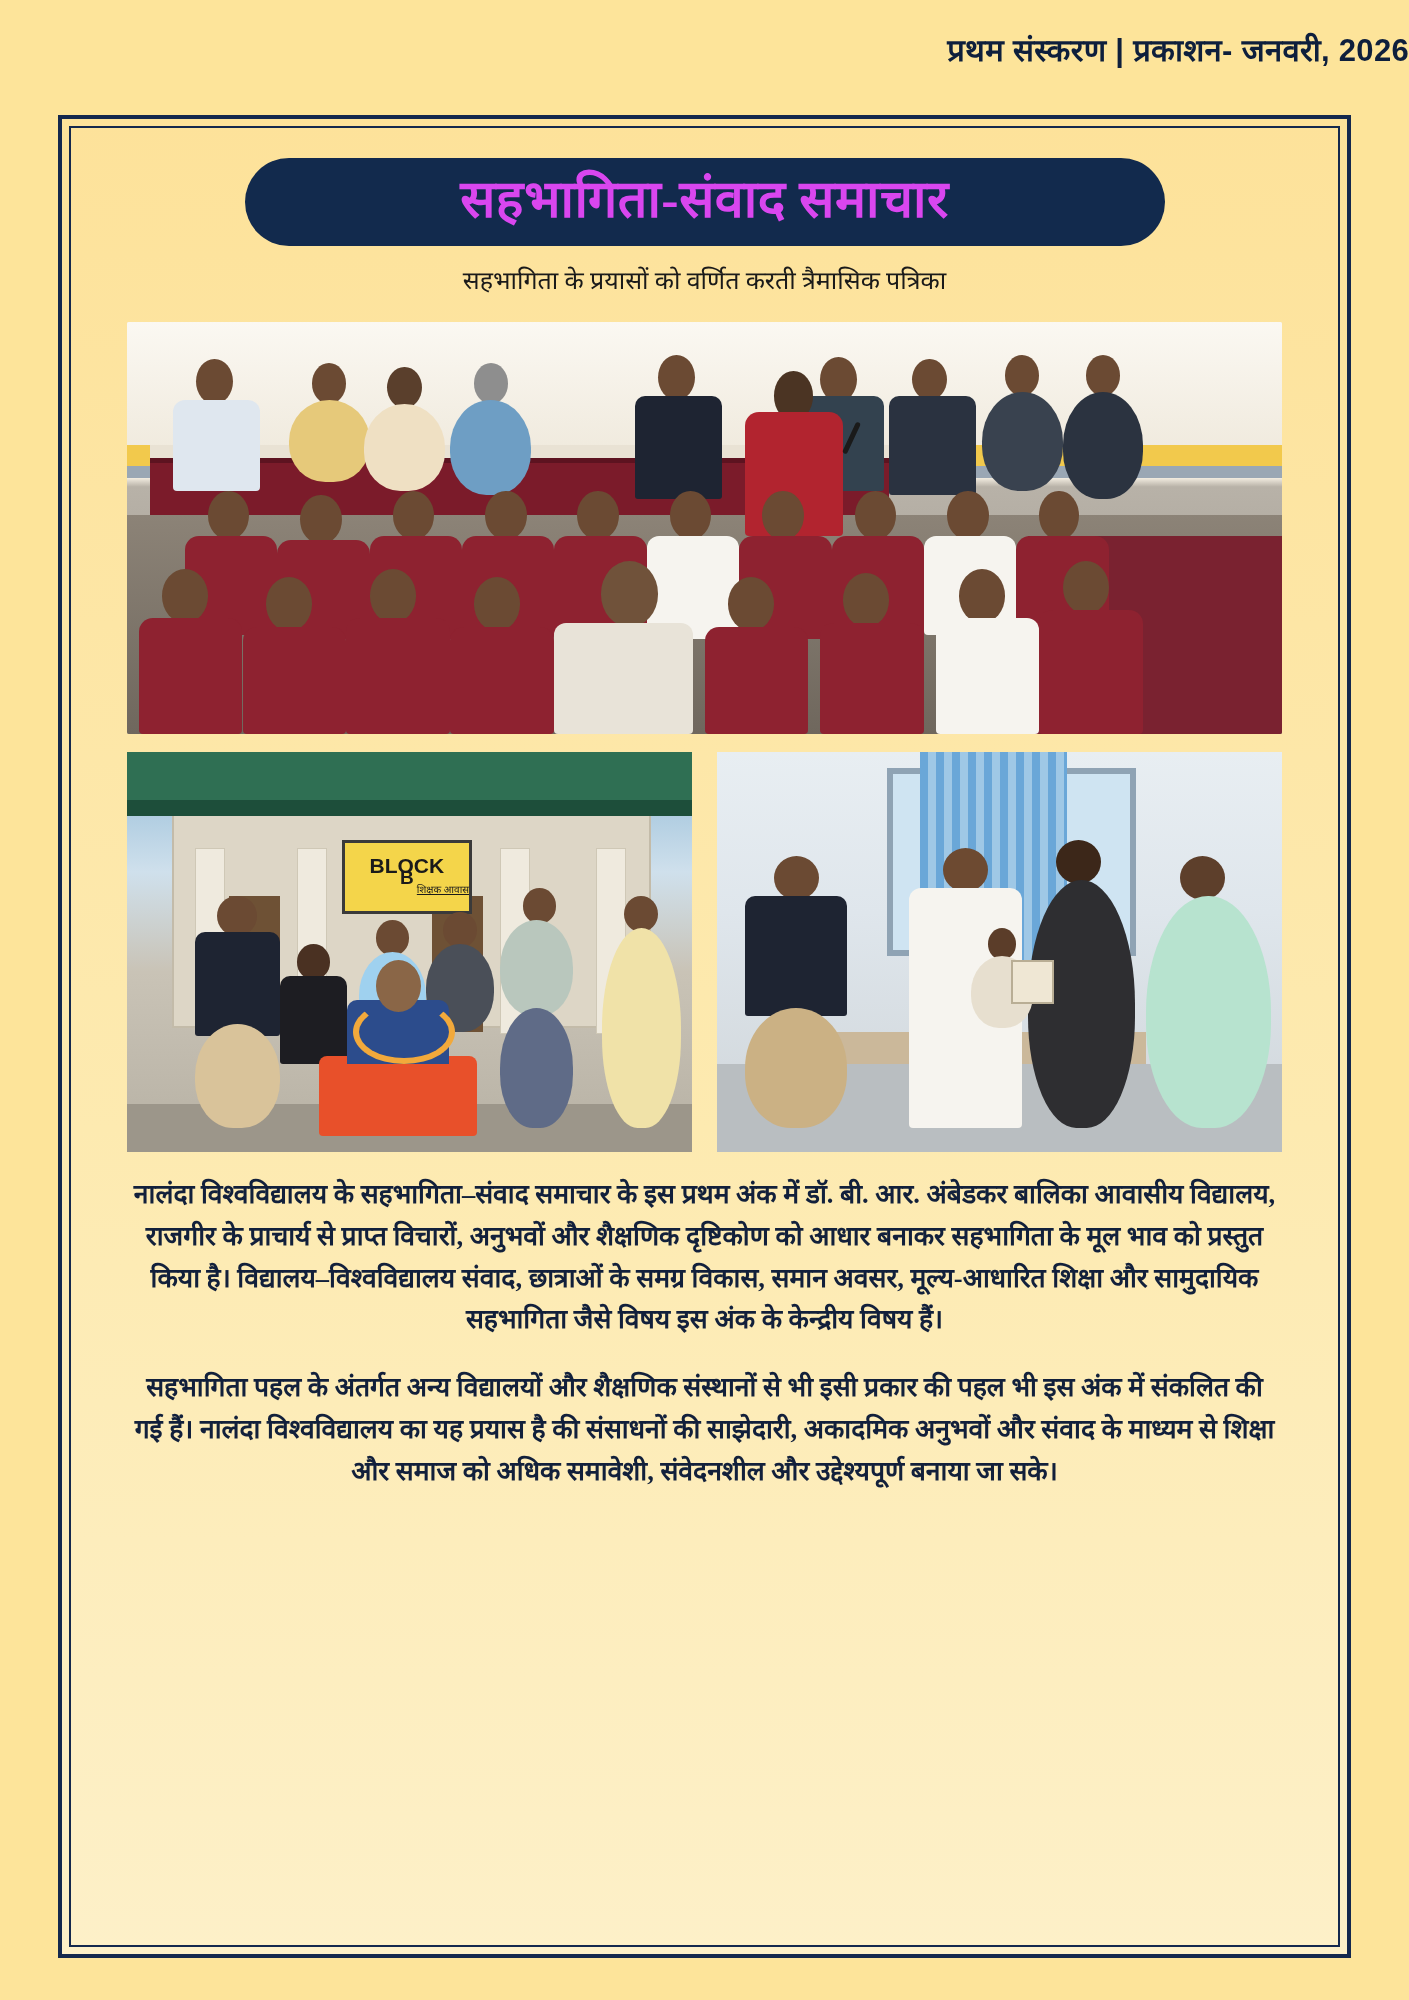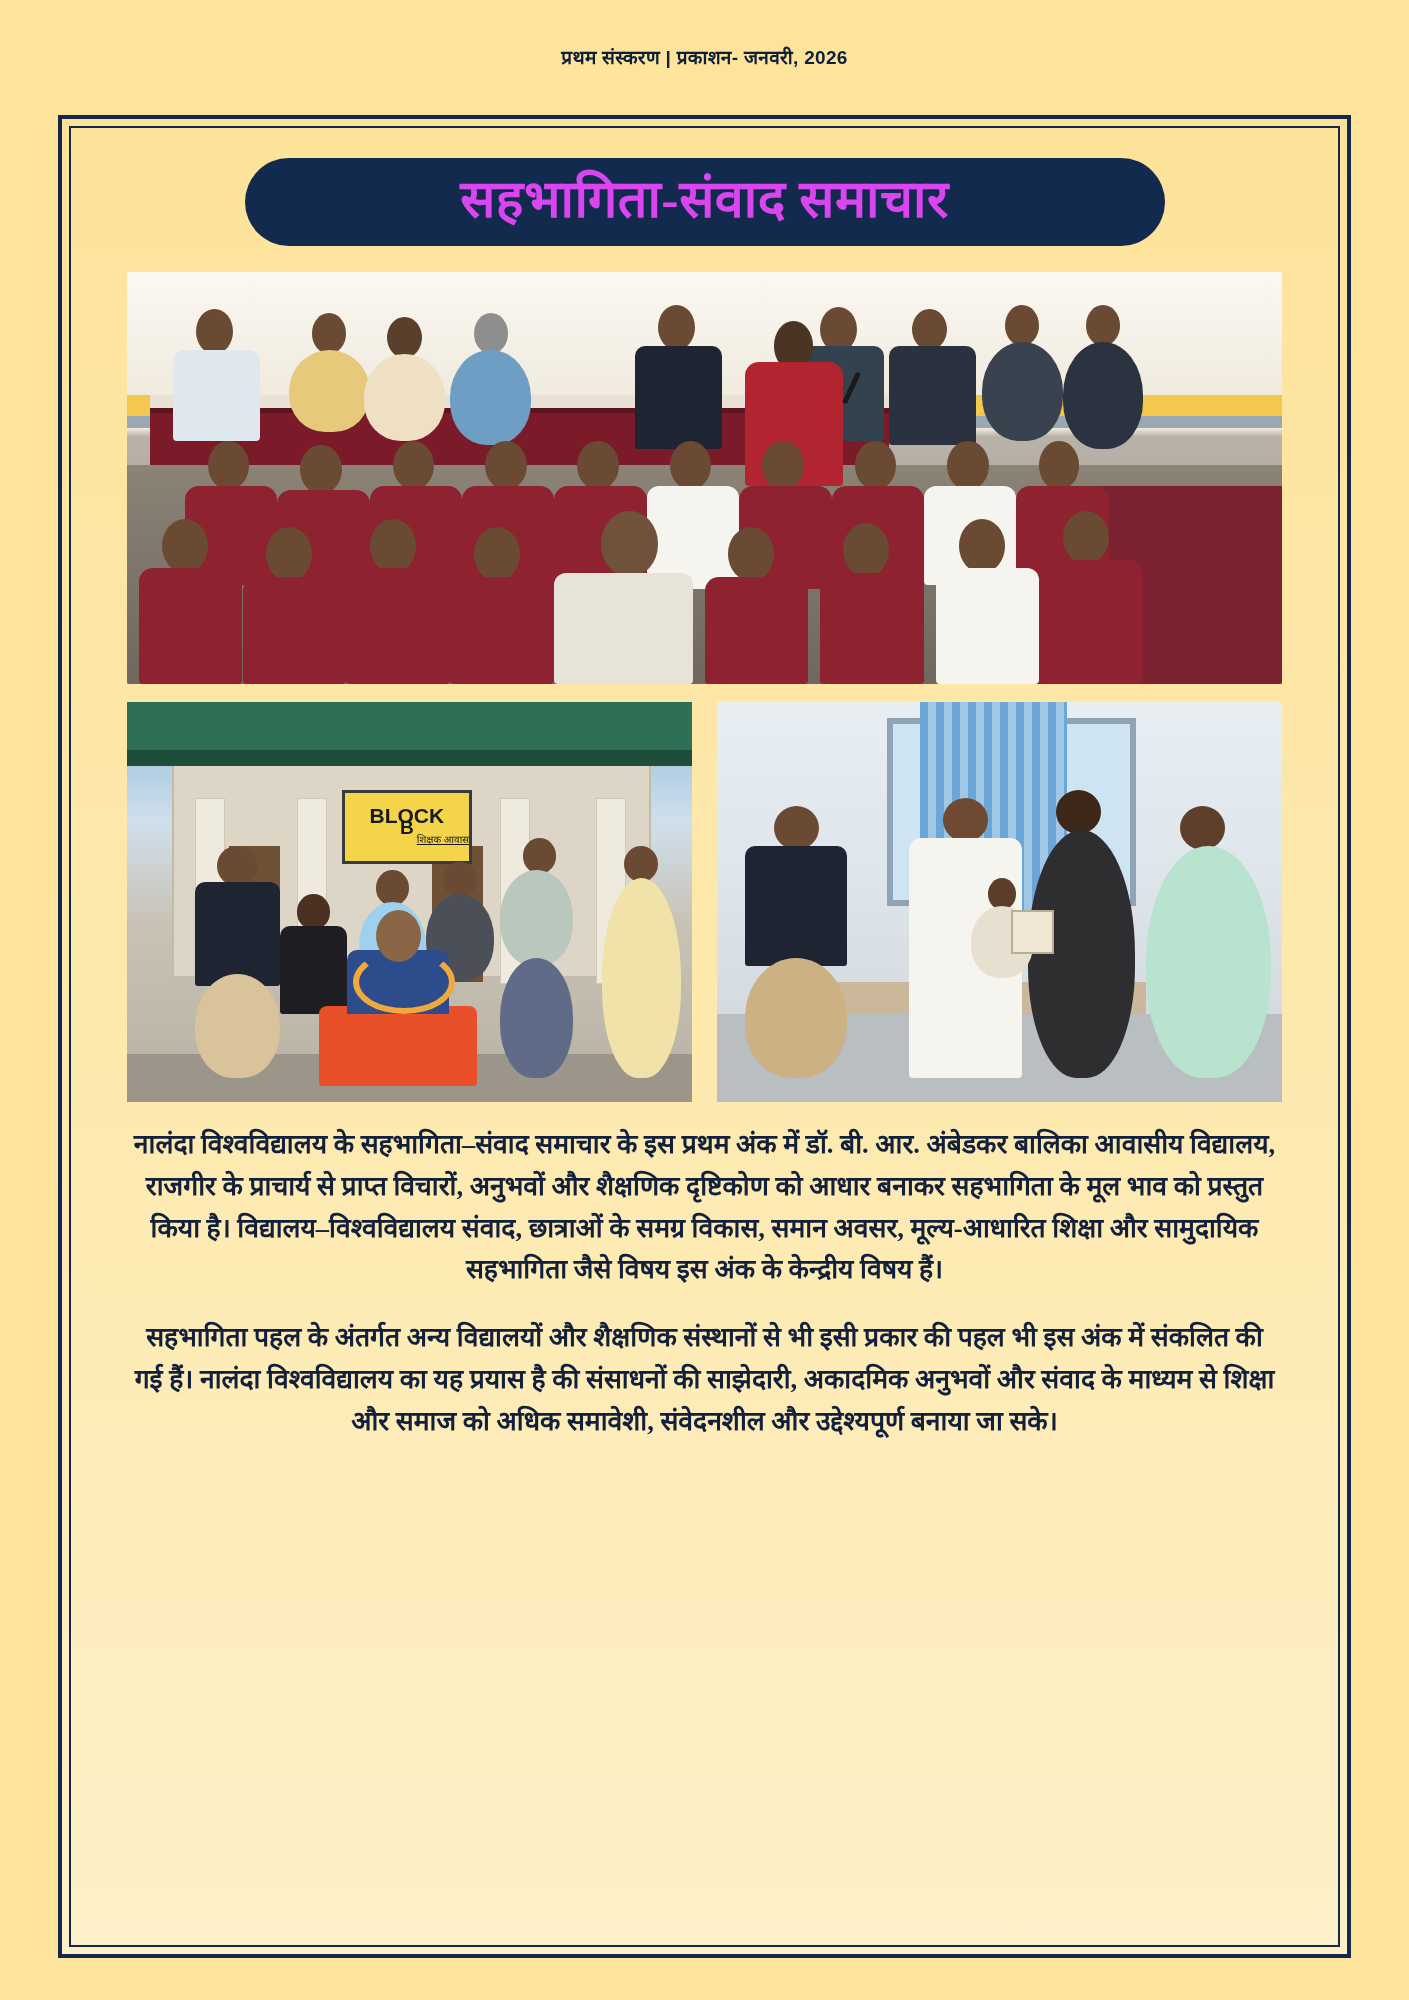--- a/index.html
+++ b/index.html
@@ -15,27 +15,27 @@
   }
   .page {
     position: relative;
     width: 1409px;
     height: 2000px;
     background: linear-gradient(180deg, #fde49a 0%, #fde49a 100%);
     box-sizing: border-box;
     padding: 0;
   }
   .edition-line {
-    text-align: center;
+    text-align: right;
     font-family: "Liberation Sans", sans-serif;
     font-weight: bold;
-    font-size: 19px;
+    font-size: 31px;
     color: #0e1f3c;
     letter-spacing: 0.3px;
-    padding-top: 44px;
+    padding-top: 28px;
     padding-bottom: 0;
   }
   .frame {
     position: absolute;
     left: 58px;
     top: 115px;
     width: 1293px;
     height: 1843px;
     border: 4px solid #14284d;
     box-sizing: border-box;
@@ -168,20 +168,21 @@
 
   <div class="edition-line">प्रथम संस्करण | प्रकाशन- जनवरी, 2026</div>
 
   <div class="frame">
     <div class="frame-inner">
 
       <div class="masthead">
         <div class="masthead-title">सहभागिता-संवाद समाचार</div>
       </div>
 
+      <div class="subtitle">सहभागिता के प्रयासों को वर्णित करती त्रैमासिक पत्रिका</div>
 
 
       <div class="photo hero sc-hall">
         <div class="hall-wall"></div>
         <div class="hall-band"></div>
         <div class="hall-band2"></div>
         <div class="hall-table"></div>
         <div class="hall-stage"></div>
         <div class="hall-floor"></div>
         <div class="hall-carpet"></div>

